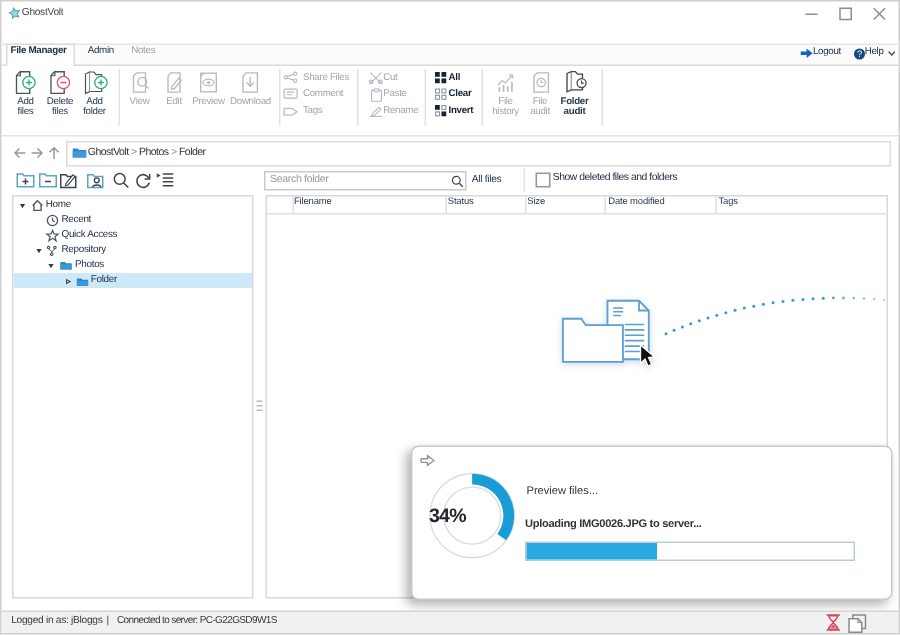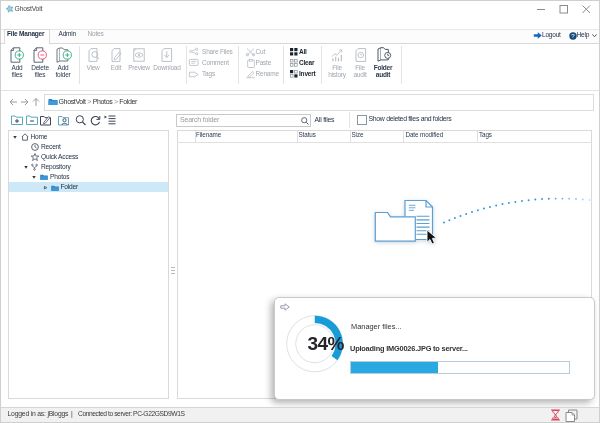--- a/index.html
+++ b/index.html
@@ -357,22 +357,22 @@
 
 <div class="abs" style="left:272.5px;top:296px;width:321.5px;height:103px;background:#fff;border:1px solid #c9c9c9;border-radius:5px;box-sizing:border-box;box-shadow:-3px 3px 7px rgba(0,0,0,0.3);"></div>
 <svg class="abs" style="left:279px;top:302px" width="10" height="8" viewBox="0 0 10 8">
   <path d="M0.8 2.8 H5 V0.8 L9.3 4 L5 7.2 V5.2 H0.8 Z" fill="none" stroke="#8a94a0" stroke-width="0.9"></path>
 </svg>
 <svg class="abs" style="left:285.3px;top:313.8px" width="57.5" height="57.5" viewBox="0 0 57.5 57.5">
   <circle cx="28.75" cy="28.75" r="28.1" fill="none" stroke="#d9dde1" stroke-width="0.9"></circle>
   <circle cx="28.75" cy="28.75" r="19" fill="none" stroke="#d9dde1" stroke-width="0.9"></circle>
   <path d="M28.75 4.35 A 24.4 24.4 0 0 1 48.49 43.1" fill="none" stroke="#189cd8" stroke-width="7.2"></path>
 </svg>
-<div class="abs" style="left:285px;top:335.8px;width:58px;text-align:right;font-size:19px;font-weight:bold;letter-spacing:-0.5px;color:#25262b;line-height:13px;">34%</div>
-<div class="abs" style="left:350px;top:320.7px;font-size:7.4px;letter-spacing:0px;color:#333;">Manager files...</div>
+<div class="abs" style="left:285px;top:335.8px;width:58px;text-align:left;font-size:13px;font-weight:bold;letter-spacing:-0.5px;color:#25262b;line-height:13px;">34%</div>
+<div class="abs" style="left:350px;top:320.7px;font-size:7.4px;letter-spacing:0px;color:#333;">Preview files...</div>
 <div class="abs" style="left:349px;top:342.5px;font-size:7.4px;letter-spacing:-0.2px;color:#333;font-weight:bold;">Uploading IMG0026.JPG to server...</div>
 <div class="abs" style="left:348.5px;top:359.5px;width:220px;height:13px;border:1px solid #b9cdd8;box-sizing:border-box;background:#fff;"></div>
 <div class="abs" style="left:349.5px;top:360.5px;width:87px;height:11px;background:#29a9e1;"></div>
 
 <div class="abs" style="left:0;top:405.5px;width:598px;height:15.5px;background:#f1f1f1;border-top:1px solid #d5d5d5;"></div>
 <div class="abs" style="left:6.5px;top:409.3px;font-size:6.8px;letter-spacing:-0.2px;color:#3a3a3a;">Logged in as: jBloggs</div>
 <div class="abs" style="left:70px;top:409.3px;font-size:6.8px;color:#3a3a3a;">|</div>
 <div class="abs" style="left:77px;top:409.3px;font-size:6.7px;letter-spacing:-0.42px;color:#3a3a3a;">Connected to server: PC-G22GSD9W1S</div>
 <svg class="abs" style="left:549px;top:408px" width="11" height="12" viewBox="0 0 11 12">
   <path d="M1 1 H10 M1 11 H10 M2.5 1.5 C2.5 4 5.5 5 5.5 6 C5.5 7 2.5 8 2.5 10.5 H8.5 C8.5 8 5.5 7 5.5 6 C5.5 5 8.5 4 8.5 1.5 Z" fill="none" stroke="#d9445c" stroke-width="1"></path>

